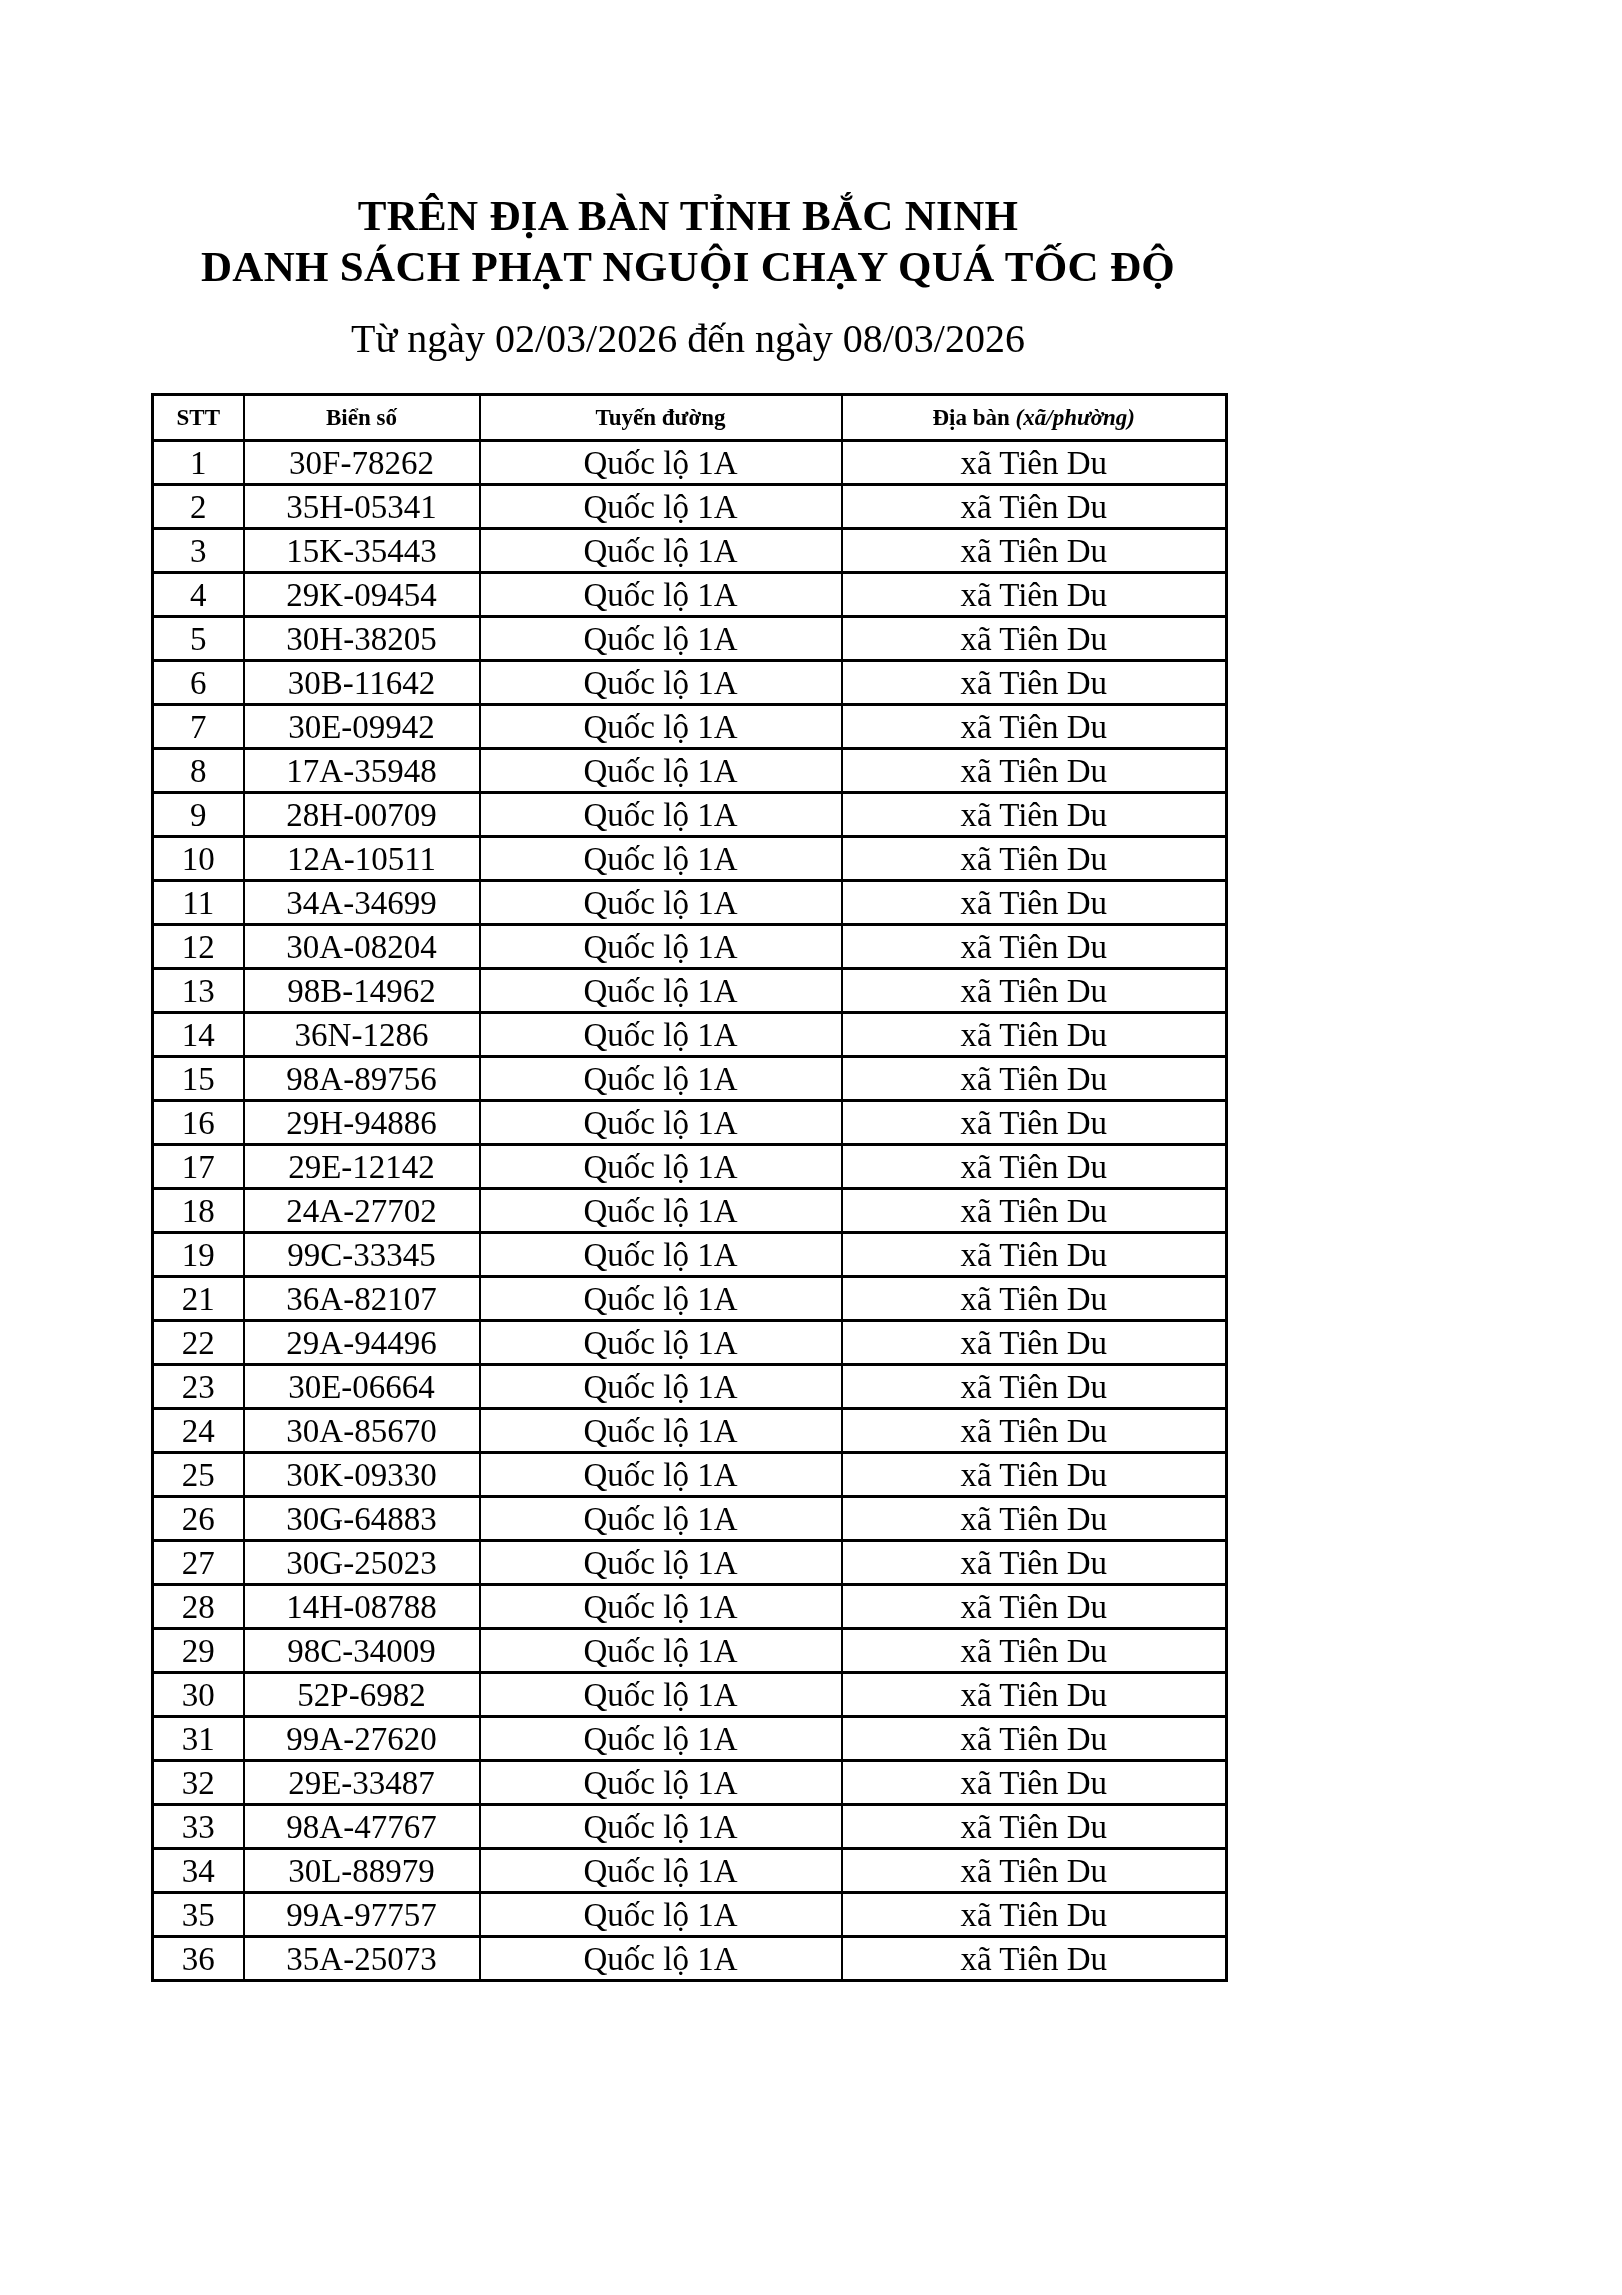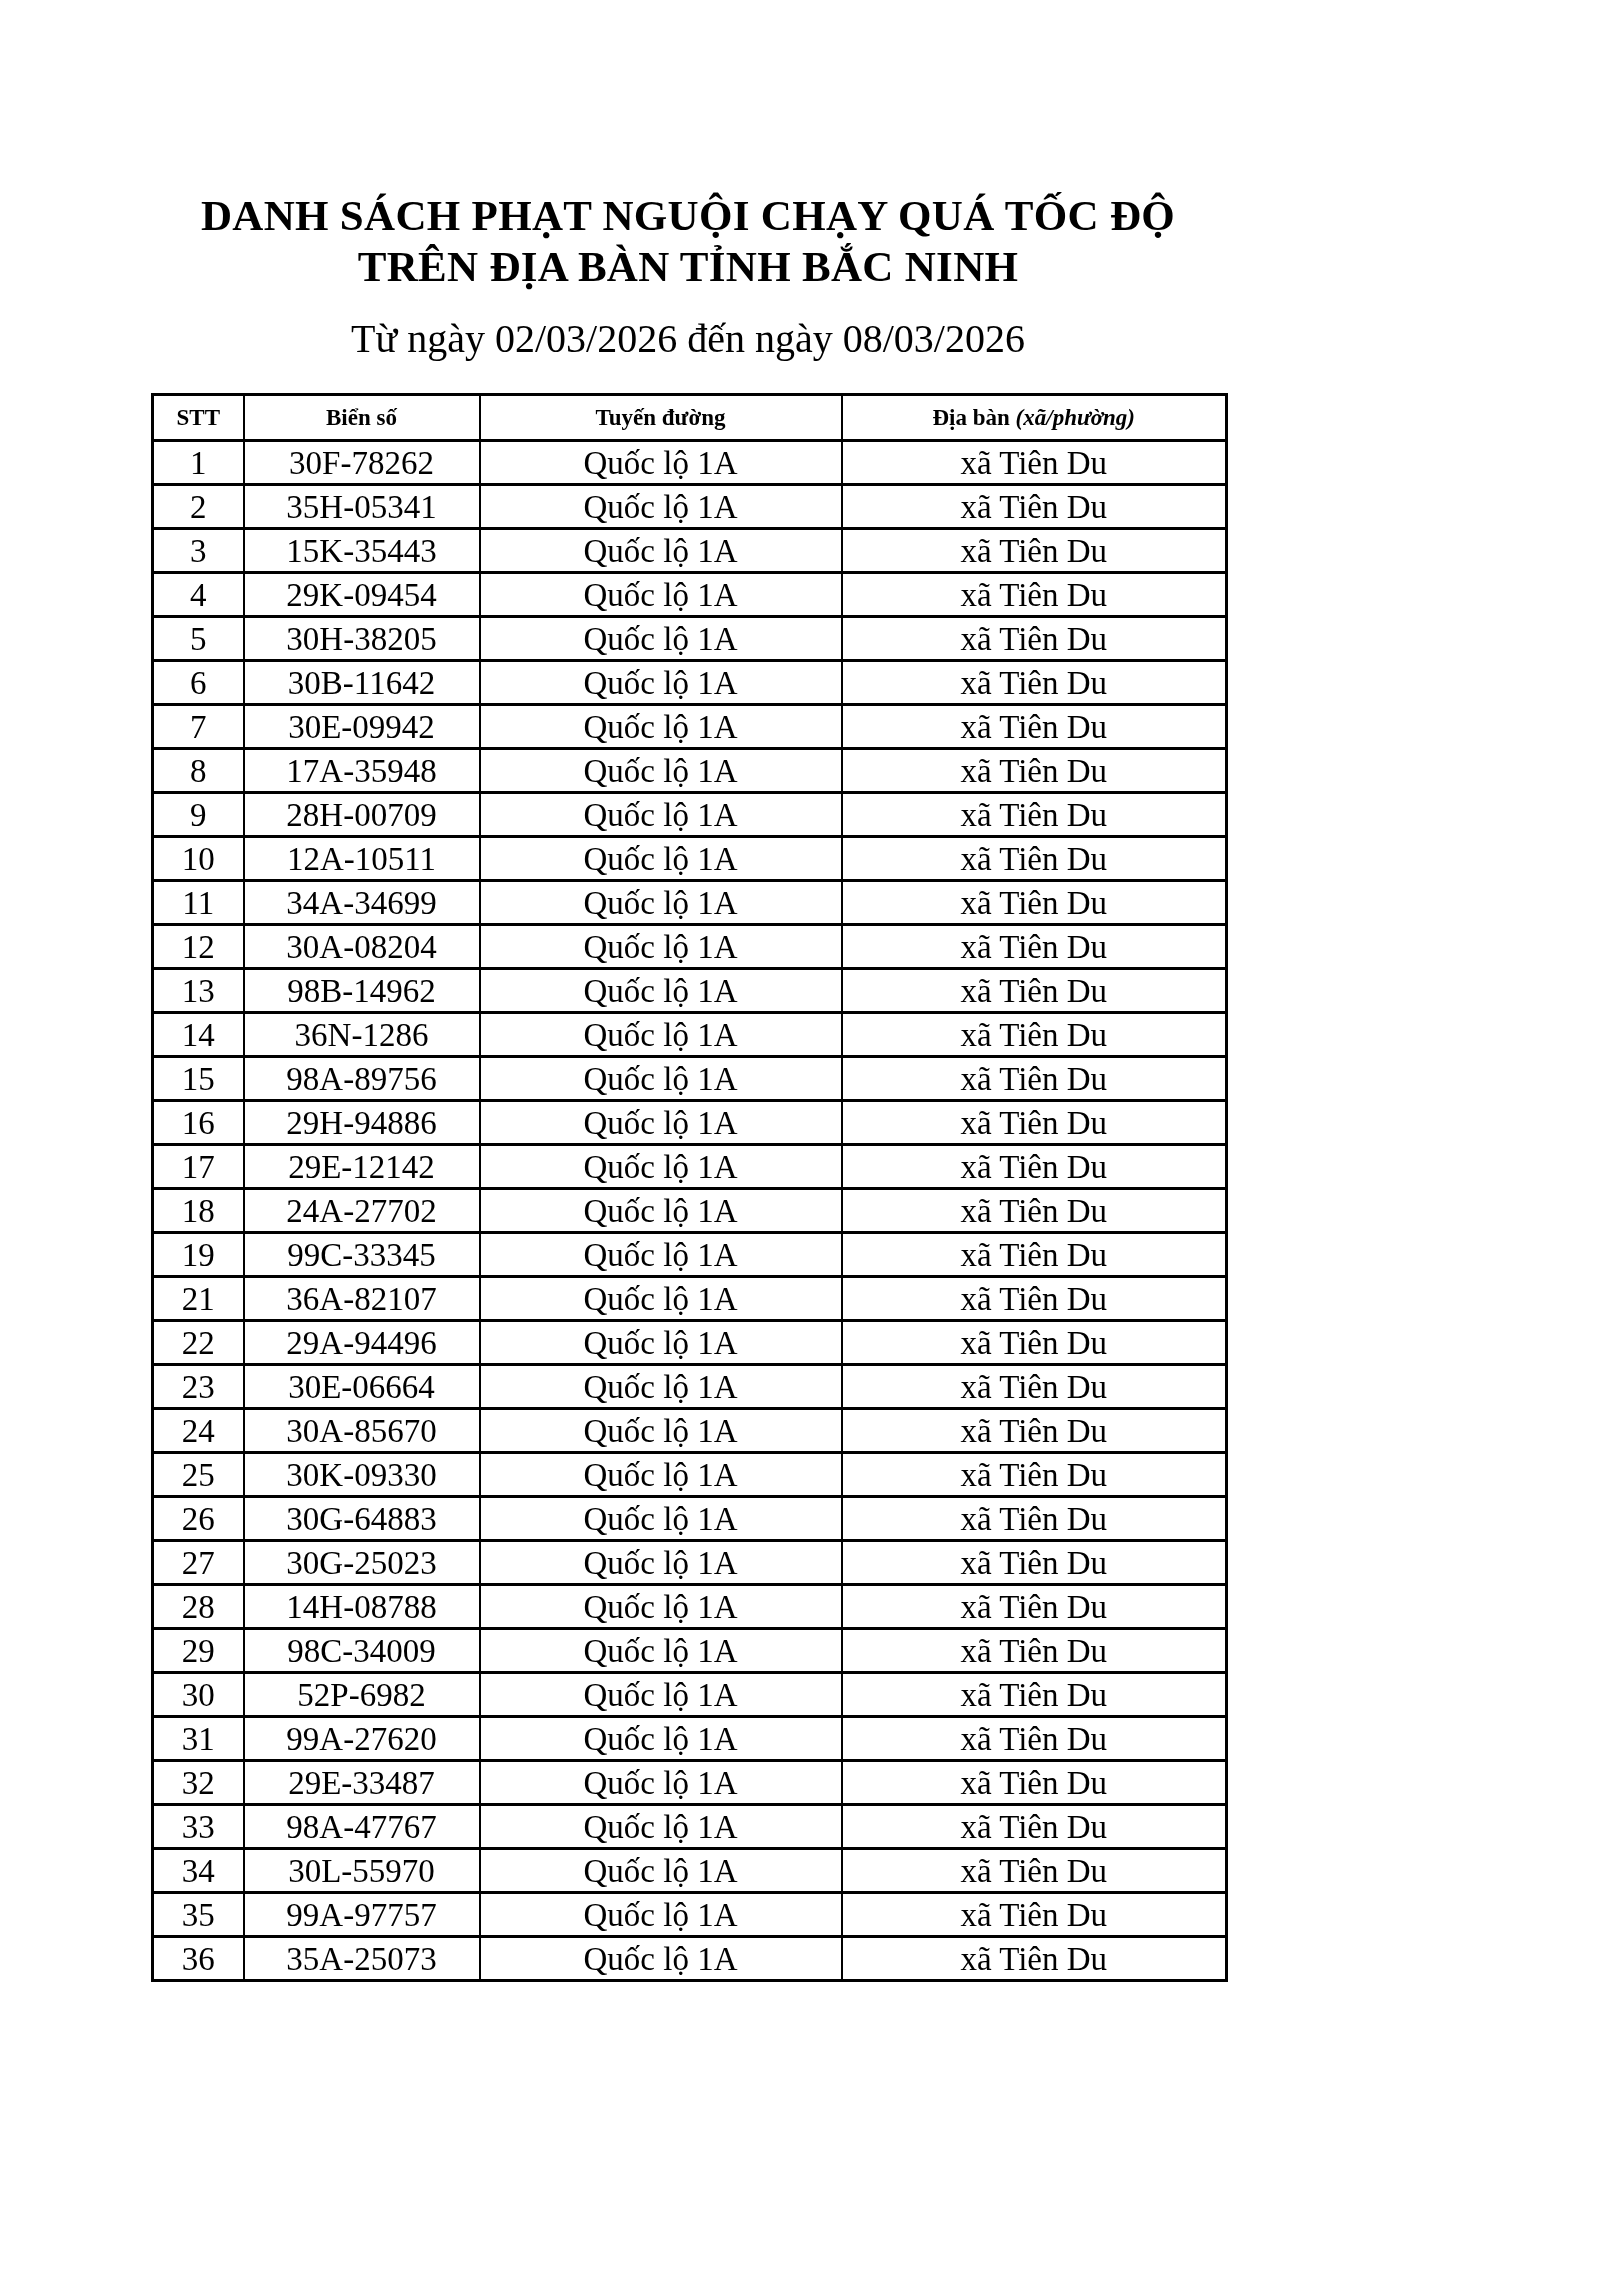--- a/index.html
+++ b/index.html
@@ -73,22 +73,22 @@
     margin-top: 24px;
   }
 </style>
 </head>
 <body>
 
 <div class="page">
   <div class="content">
 
     <div class="title-block">
+      <div class="title-line">TRÊN ĐỊA BÀN TỈNH BẮC NINH</div>
       <div class="title-line">DANH SÁCH PHẠT NGUỘI CHẠY QUÁ TỐC ĐỘ</div>
-      <div class="title-line">TRÊN ĐỊA BÀN TỈNH BẮC NINH</div>
       <div class="subtitle">Từ ngày 02/03/2026 đến ngày 08/03/2026</div>
     </div>
 
     <table class="violations">
       <colgroup>
         <col class="c-stt">
         <col class="c-plate">
         <col class="c-route">
         <col class="c-area">
       </colgroup>
@@ -324,21 +324,21 @@
 
   <tr>
     <td>33</td>
     <td>98A-47767</td>
     <td>Quốc lộ 1A</td>
     <td>xã Tiên Du</td>
   </tr>
 
   <tr>
     <td>34</td>
-    <td>30L-55970</td>
+    <td>30L-88979</td>
     <td>Quốc lộ 1A</td>
     <td>xã Tiên Du</td>
   </tr>
 
   <tr>
     <td>35</td>
     <td>99A-97757</td>
     <td>Quốc lộ 1A</td>
     <td>xã Tiên Du</td>
   </tr>

